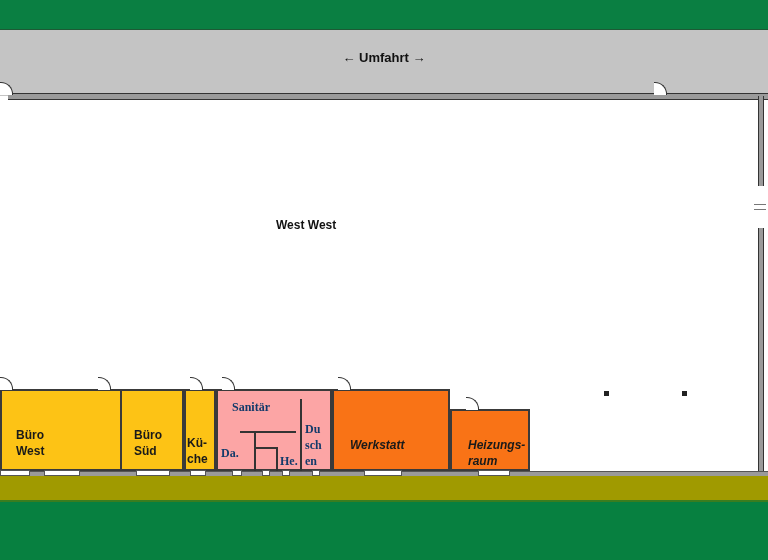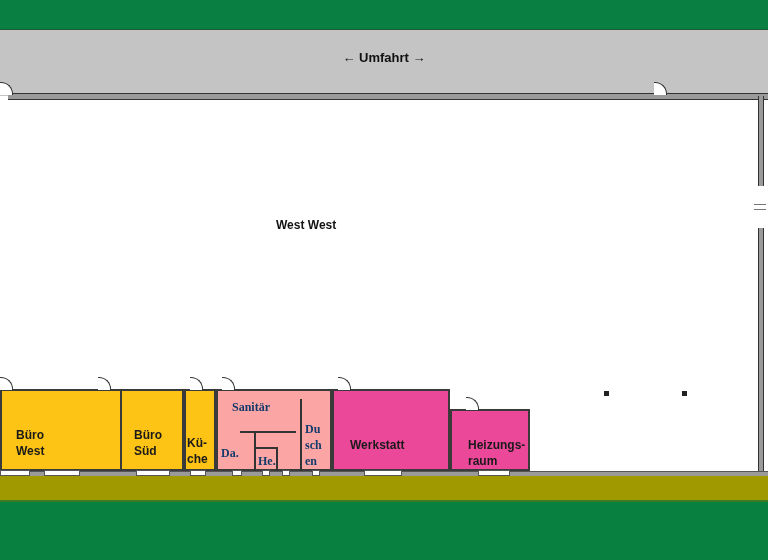--- a/index.html
+++ b/index.html
@@ -12,21 +12,21 @@
   .hall{left:0;top:99px;width:760px;height:372px;background:#fff;}
   .hall-wall-right{left:758px;top:96px;width:4px;height:90px;background:#9a9a9a;border-left:1px solid #333;border-right:1px solid #333;}
   .hall-wall-right2{left:758px;top:228px;width:4px;height:245px;background:#9a9a9a;border-left:1px solid #333;border-right:1px solid #333;}
   .hall-label{left:276px;top:218px;font-weight:bold;font-size:12px;color:#111;}
   .strip{left:0;top:471px;width:768px;height:5px;background:#9a9a9a;border-top:1px solid #555;}
   .olive{left:0;top:476px;width:768px;height:24px;background:#a09a00;}
   .band-bottom{left:0;top:500px;width:768px;height:60px;background:#078040;border-top:2px solid #3b7d1f;}
   .room{border:2px solid #3a3a3a;box-sizing:border-box;}
   .yellow{background:#fdc315;}
   .blue{background:#fca5a5;font-family:Liberation Serif, serif;}
-  .beige{background:#ec4899;}
+  .beige{background:#f97316;font-style:italic;}
   .rlabel{font-weight:bold;font-size:12px;color:#1a1a1a;line-height:16px;}
   .blabel{font-weight:bold;font-size:12px;color:#123a6a;line-height:16px;}
   .door{width:12px;height:12px;border-top:1.5px solid #333;border-right:1.5px solid #333;border-top-right-radius:12px;background:#fff;}
   .win{height:4px;background:#fff;border:1px solid #555;}
   .marker{width:5px;height:5px;background:#222;}
   .iwall{background:#333;}
 </style>
 </head>
 <body>
 
@@ -72,21 +72,21 @@
 <div class="abs door" style="left:190px;top:377px;"></div>
 
 <div class="abs room blue" style="left:216px;top:389px;width:116px;height:82px;">
   <div class="abs blabel" style="left:14px;top:8px;">Sanitär</div>
   <div class="abs iwall" style="left:22px;top:40px;width:56px;height:2px;"></div>
   <div class="abs iwall" style="left:36px;top:40px;width:2px;height:40px;"></div>
   <div class="abs iwall" style="left:58px;top:58px;width:2px;height:22px;"></div>
   <div class="abs iwall" style="left:38px;top:56px;width:22px;height:2px;"></div>
   <div class="abs iwall" style="left:82px;top:8px;width:2px;height:72px;"></div>
   <div class="abs blabel" style="left:3px;top:54px;">Da.</div>
-  <div class="abs blabel" style="left:40px;top:62px;">He.</div>
+  <div class="abs blabel" style="left:62px;top:62px;">He.</div>
   <div class="abs blabel" style="left:87px;top:30px;">
     <div>Du</div>
     <div>sch</div>
     <div>en</div>
   </div>
 </div>
 <div class="abs door" style="left:222px;top:377px;"></div>
 
 <div class="abs room beige" style="left:332px;top:389px;width:118px;height:82px;">
   <div class="abs rlabel" style="left:16px;top:46px;">Werkstatt</div>

